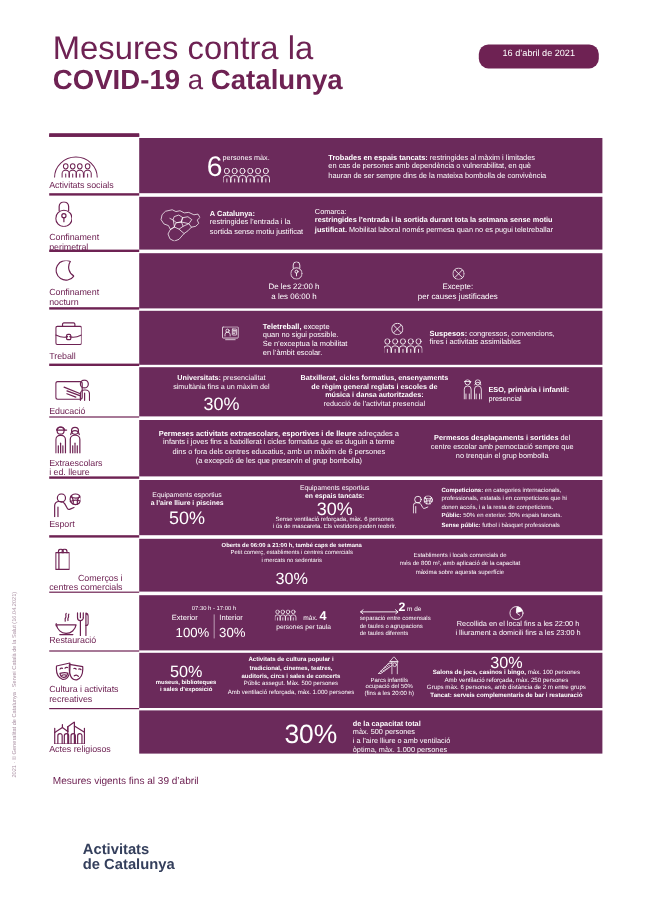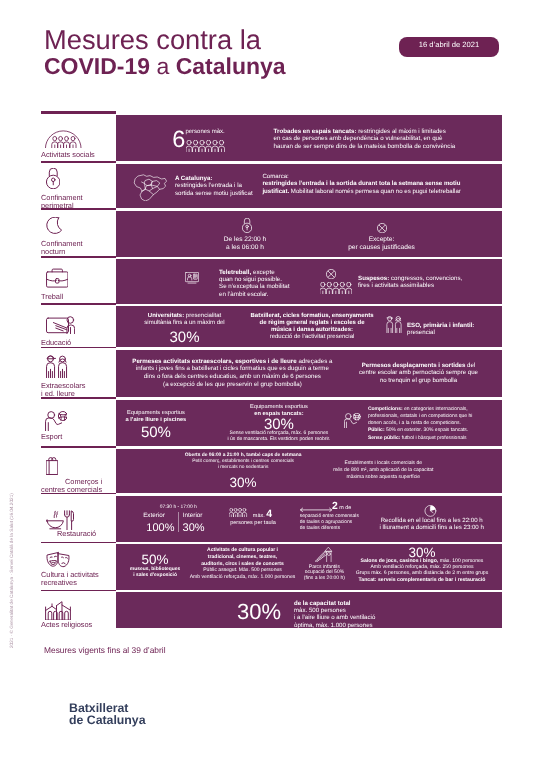--- a/index.html
+++ b/index.html
@@ -171,21 +171,21 @@
         <path d="M11.4 1.8 C10.4 2.9 11.8 3.8 10.8 4.9 C10.1 5.8 10.9 6.4 10.6 7.1"></path>
         <path d="M18.6 0.8 v4.0"></path>
         <path d="M21.0 0.8 v4.0"></path>
         <path d="M23.4 0.8 v4.0"></path>
         <path d="M18.6 4.8 a2.4 2.4 0 0 0 2.4 2.4 a2.4 2.4 0 0 0 2.4 -2.4"></path>
         <path d="M21.0 7.2 v12.4"></path>
         <path d="M25.6 1.0 a2.6 2.6 0 0 1 1.9 2.6 v6.0 a1.6 1.6 0 0 1 -1.9 1.6 Z"></path>
         <path d="M25.6 11.2 v8.4"></path>
       </svg>
     </div>
-<div class="iconlbl" style="top:529.8px;margin-left:16px;">Restauració</div>
+<div class="iconlbl" style="top:529.8px;">Restauració</div>
 <div class="cell" style="top:544.4px;height:45.6px;"></div>
 <div class="rowsep" style="top:541.5px;"></div>
 <div class="ico" style="left:45.9px;top:551.3px;">
       <svg width="24.0" height="16.5" viewBox="0 0 24 16.5" fill="none" stroke="#6E2253" stroke-width="1.0" stroke-linecap="round" stroke-linejoin="round">
         <path d="M11.9 2.6 L22.9 4.5 C23.3 9.2 22.3 14.0 18.0 15.6 C14.6 16.0 13.0 13.8 12.2 10.2 C11.7 7.9 11.6 4.8 11.9 2.6 Z"></path>
         <path d="M15.6 6.1 a1.5 1.1 0 0 1 1.9 0.5"></path>
         <path d="M19.6 6.6 a1.5 1.1 0 0 1 1.9 0.5"></path>
         <path d="M15.9 12.2 a2.3 2.0 0 0 1 3.4 0.5"></path>
         <path d="M12.2 1.5 L1.1 4.0 C0.6 8.8 1.9 13.6 6.3 15.2 C9.7 15.4 11.3 13.0 11.9 9.4 C12.3 7.1 12.4 3.7 12.2 1.5 Z"></path>
         <path d="M4.0 6.5 a1.6 1.2 0 0 1 2.1 -0.5"></path>
@@ -405,15 +405,15 @@
         <path d="M0.45 14.2 L2.3 14.2"></path>
         <path d="M8.0 6.6 L9.8 8.0 M6.9 7.7 L8.7 9.1 M5.8 8.8 L7.6 10.2 M4.7 9.9 L6.4 11.2 M3.5 11.0 L5.1 12.2 M2.3 12.2 L3.7 13.2"></path>
       </svg>
     </div>
 <div class="t c" style="left:294.40px;top:564.60px;font-size:5.00px;line-height:5.60px;width:60.0px;"><span>Parcs infantils</span><br><span>ocupació del 50%</span><br><span>(fins a les 20:00 h)</span></div>
 <div class="t big c" style="left:360.00px;top:546.20px;font-size:13.50px;line-height:13.50px;width:124.0px;">30%</div>
 <div class="t c" style="left:352.00px;top:557.90px;font-size:5.15px;line-height:6.30px;width:140.0px;"><b>Salons de jocs, casinos i bingo,</b><span> màx. 100 persones</span><br><span>Amb ventilació reforçada, màx. 250 persones</span><br><span>Grups màx. 6 persones, amb distància de 2 m entre grups</span><br><b>Tancat: serveis complementaris de bar i restauració</b></div>
 <div class="t big " style="left:237.00px;top:601.40px;font-size:22.00px;line-height:22.00px;white-space:nowrap;">30%</div>
 <div class="t " style="left:294.00px;top:599.90px;font-size:6.10px;line-height:7.20px;white-space:nowrap;"><b>de la capacitat total</b><br><span>màx. 500 persones</span><br><span>i a l’aire lliure o amb ventilació</span><br><span>òptima, màx. 1.000 persones</span></div>
 <div id="f-note">Mesures vigents fins al 39 d’abril</div>
-<div id="gen-t1">Batxillerat</div>
+<div id="gen-t1">Activitats</div>
 <div id="gen-t2">de Catalunya</div>
 </div>
 
 </body></html>

